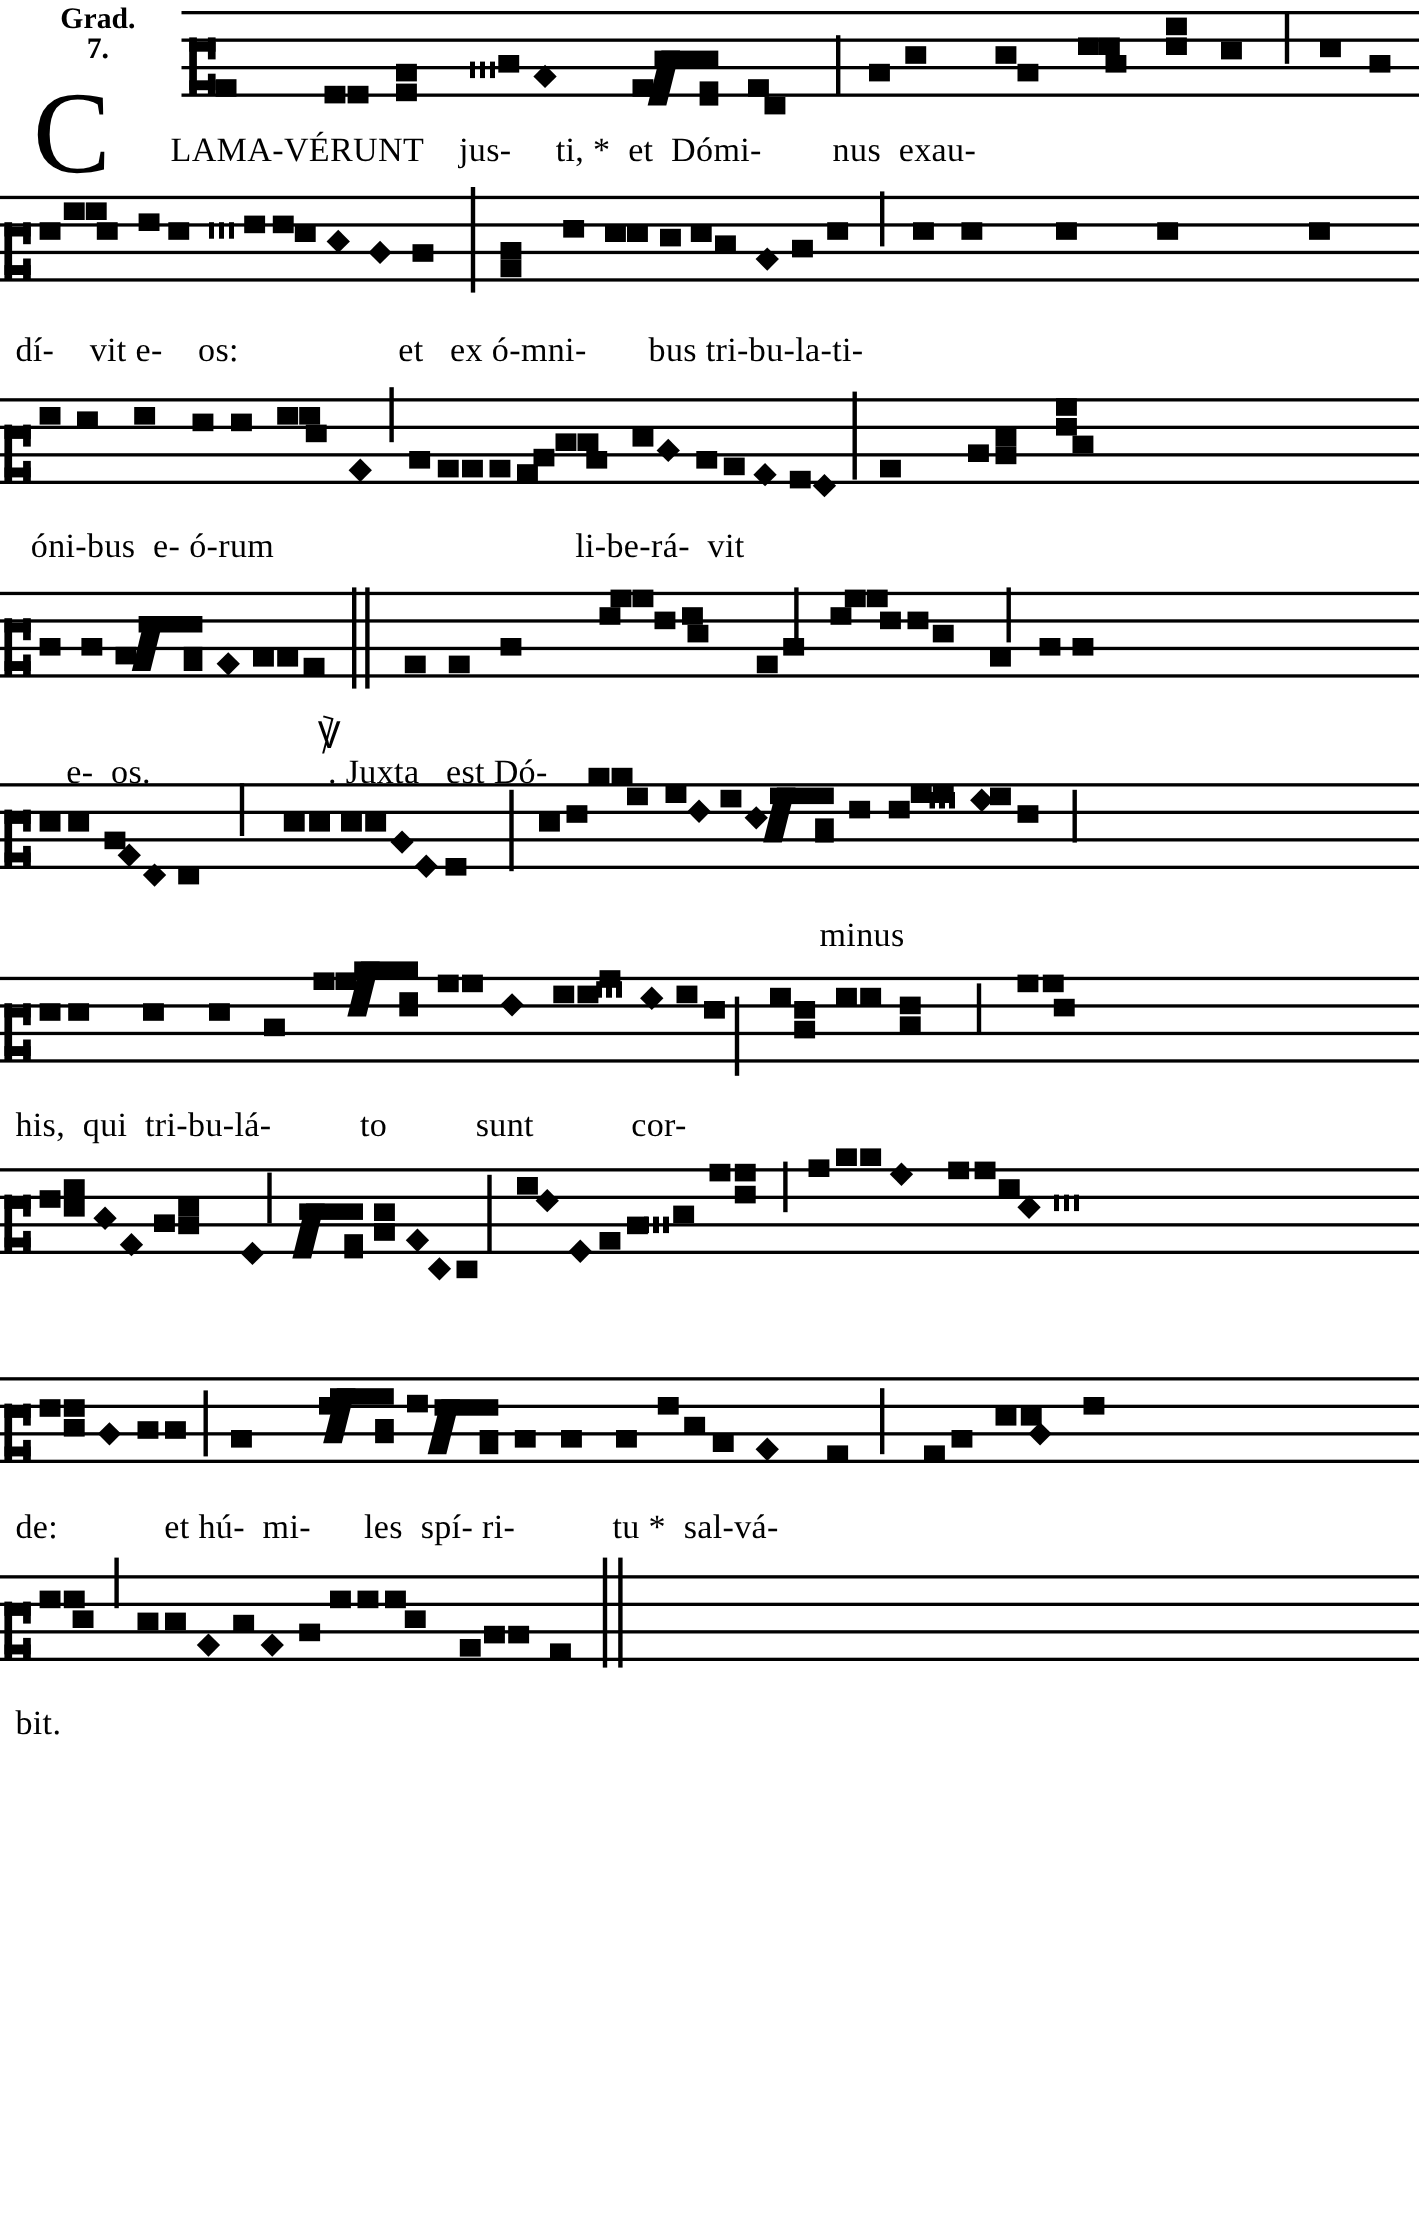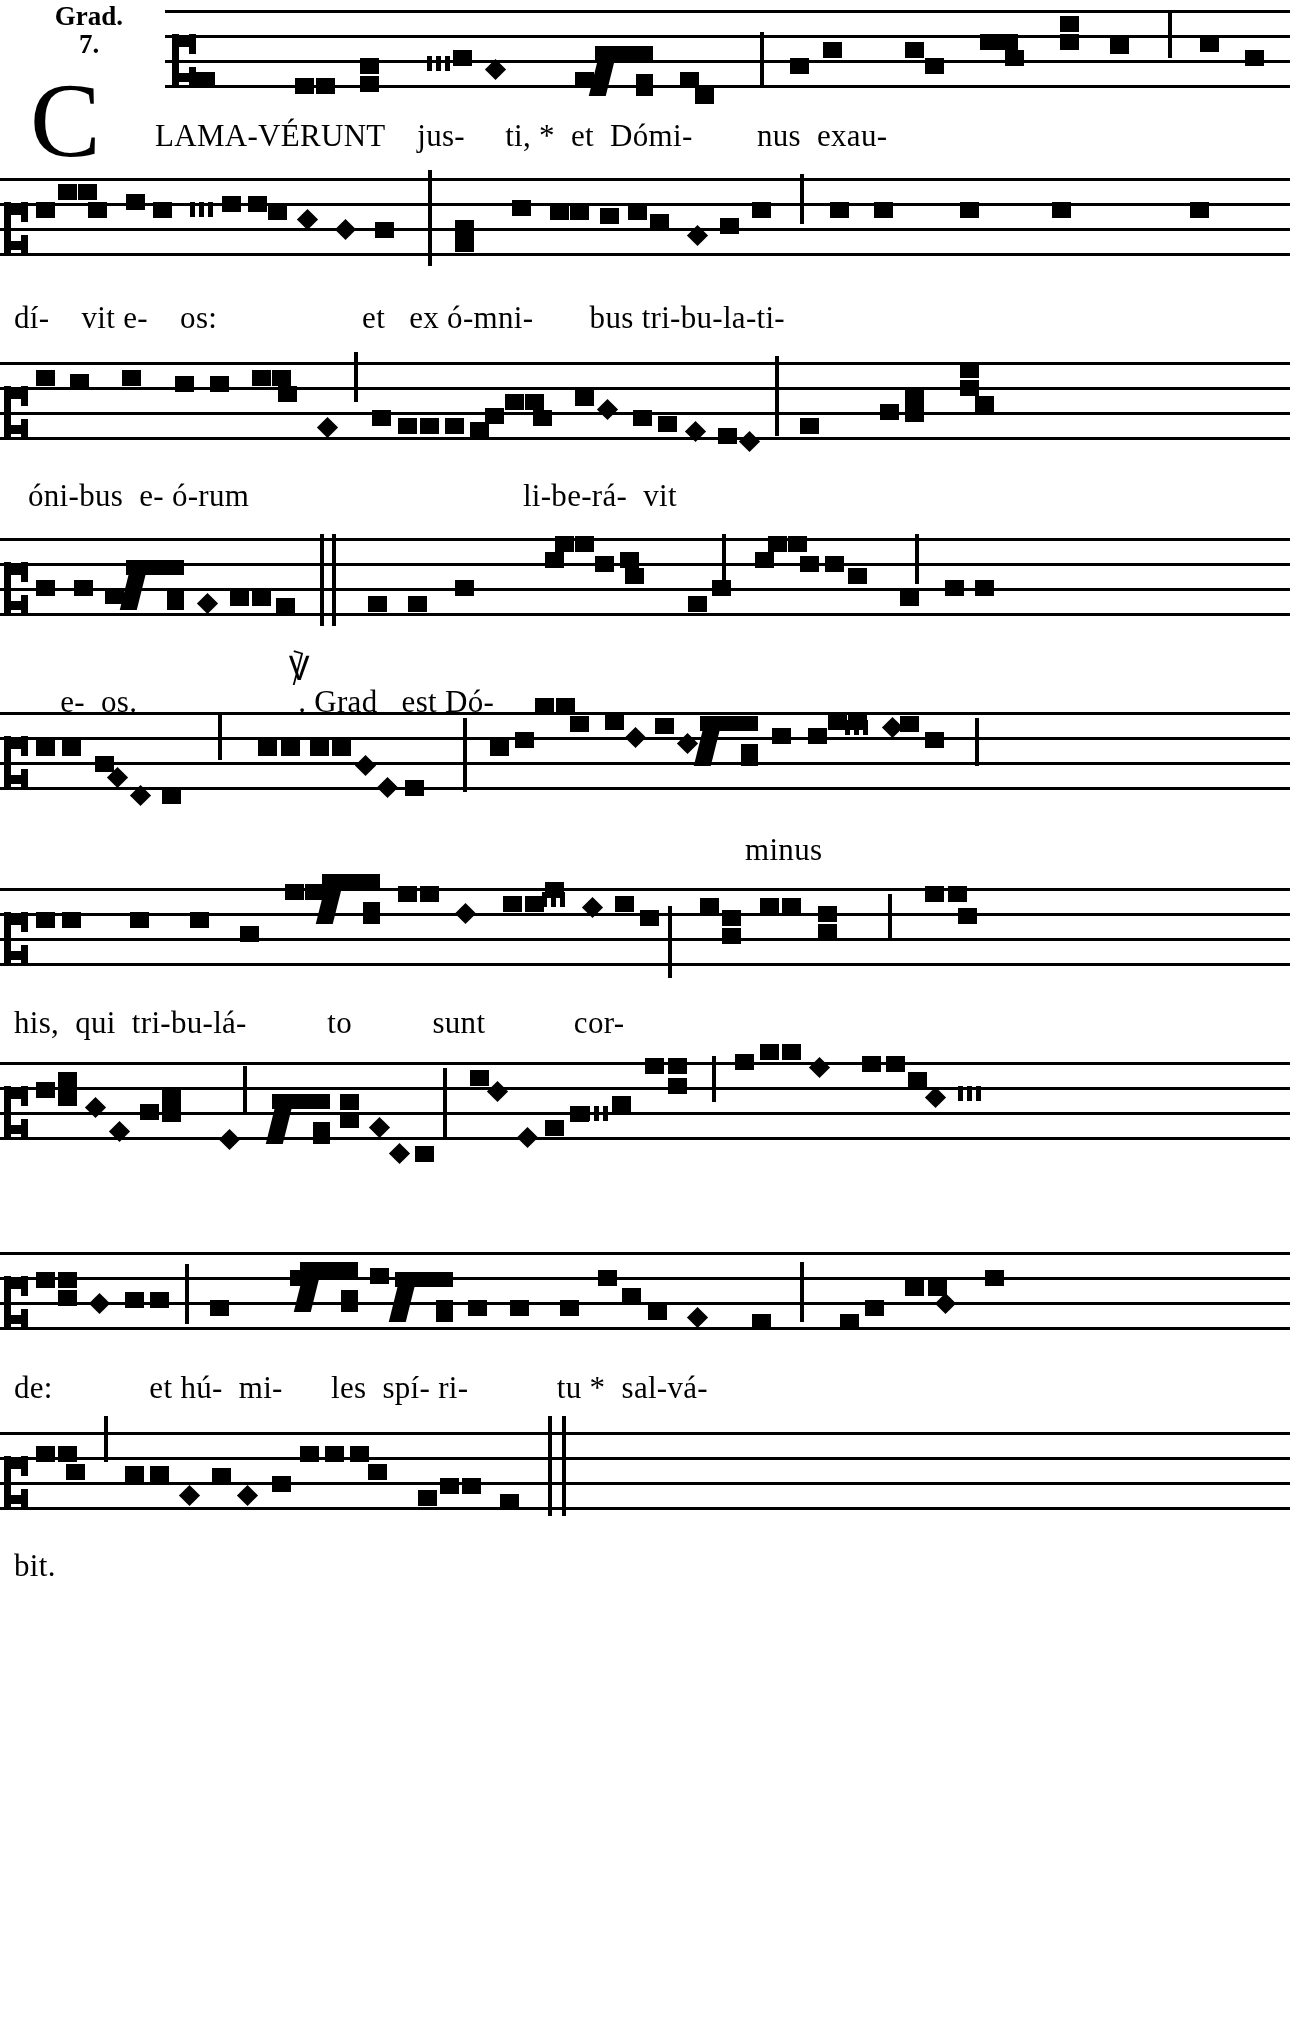--- a/index.html
+++ b/index.html
@@ -249,21 +249,21 @@
     <div class="pc" style="left:800px;top:18px;"></div>
     <div class="pc" style="left:825px;top:18px;"></div>
     <div class="pc" style="left:848px;top:30px;"></div>
     <div class="pc" style="left:900px;top:52px;"></div>
     <div class="bar1" style="left:915px;top:-4px;height:50px;"></div>
     <div class="pc" style="left:945px;top:42px;"></div>
     <div class="pc" style="left:975px;top:42px;"></div>
   </div>
 
   <div class="textline" style="top:648px;left:28px;">
-    <span>e-  os.                    . Grad   est Dó-</span>
+    <span>e-  os.                    . Juxta   est Dó-</span>
   </div>
   <div style="position:absolute;left:289px;top:644px;font-size:34px;font-family:'Liberation Serif',serif;">℣</div>
 
   <div class="staff" style="top:712px;">
     <div class="line l0"></div>
     <div class="line l1"></div>
     <div class="line l2"></div>
     <div class="line l3"></div>
 
     <div class="clef" style="left:4px;top:24px;">

